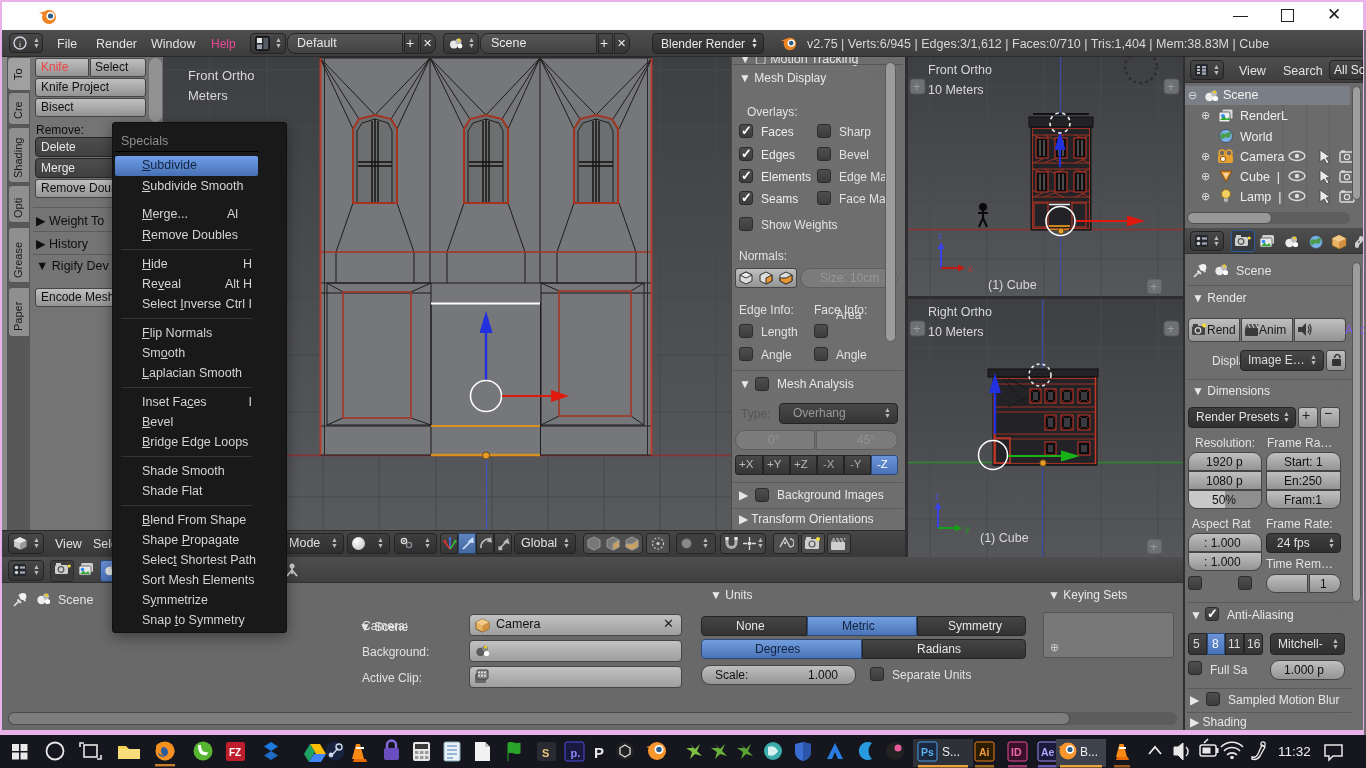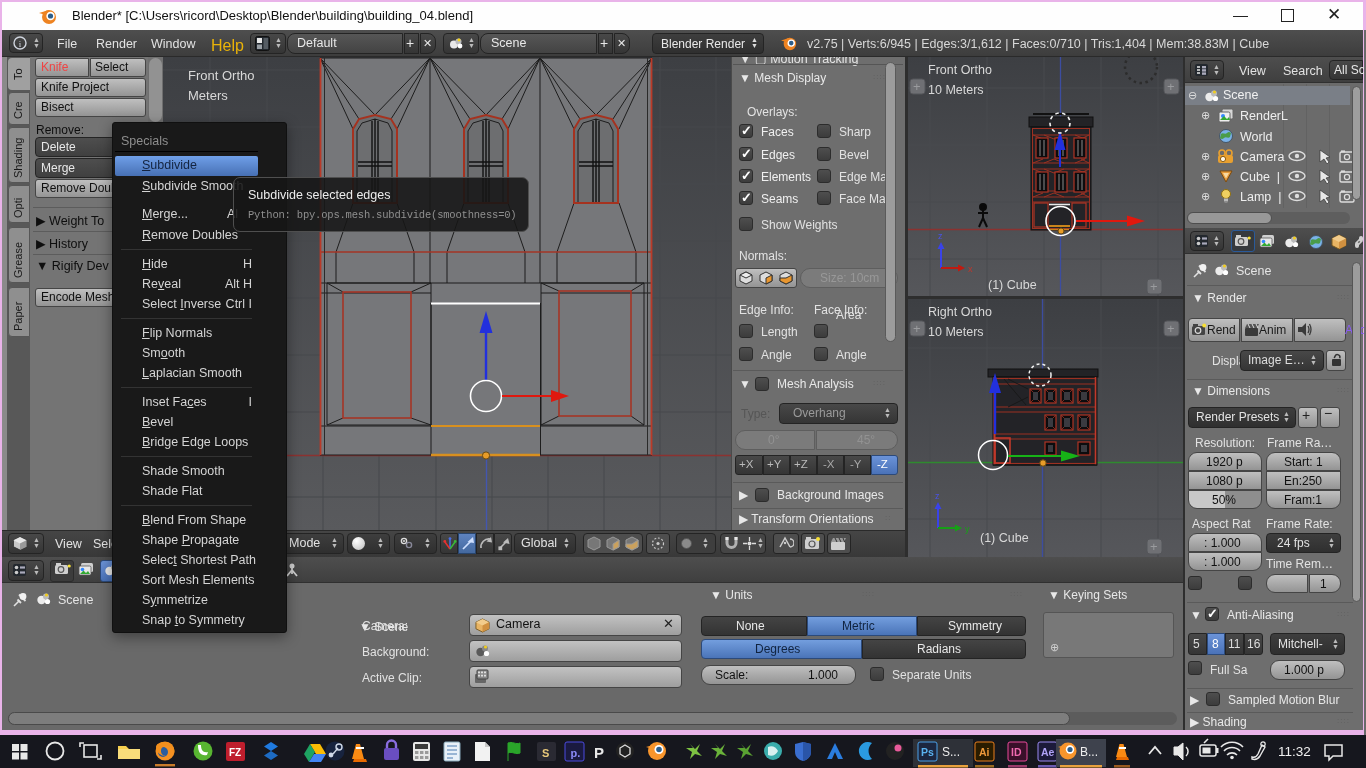--- a/index.html
+++ b/index.html
@@ -22,37 +22,36 @@
 
 <div class="abs" style="left:0;top:0;width:1366px;height:735px;background:#e9b3e9;"></div>
 
 <div class="abs" style="left:2px;top:2px;width:1361px;height:28px;background:#fefefe;"></div>
 <svg class="abs" style="left:38px;top:7px" width="20" height="18" viewBox="0 0 20 18">
   <circle cx="11" cy="10" r="7" fill="#ee8321"></circle>
   <circle cx="12.5" cy="9" r="4.2" fill="#fff"></circle>
   <circle cx="12.5" cy="9" r="2.6" fill="#2c5d8a"></circle>
   <path d="M1 6 L11 3 L8 8 Z" fill="#ee8321"></path>
 </svg>
-<div class="txt" style="left:72px;top:8px;color:#111;font-size:13px;">Blender* [C:\Users\ricord\Desktop\Blender\building\building_04.blend]</div>
 <div class="txt" style="left:1233px;top:6px;color:#222;font-size:15px;">—</div>
 <div class="abs" style="left:1281px;top:9px;width:13px;height:13px;border:1.5px solid #222;"></div>
 <div class="txt" style="left:1327px;top:4px;color:#222;font-size:17px;">✕</div>
 
 <div class="abs" style="left:2px;top:30px;width:1361px;height:27px;background:linear-gradient(#4e4e4e,#3d3d3d);border-bottom:1px solid #2a2a2a;"></div>
 <div id="infobar">
   <div class="dark" style="left:9px;top:33px;width:34px;height:20px;"></div>
   <svg class="abs" style="left:13px;top:36px" width="14" height="14" viewBox="0 0 14 14">
         <circle cx="7" cy="7" r="6" fill="none" stroke="#cfd4dd" stroke-width="1.4"></circle>
         <text x="7" y="10.5" font-size="9" fill="#cfd4dd" text-anchor="middle" font-family="Liberation Serif">i</text>
       </svg>
   <div class="updn" style="left:33px;top:37px;">▲<br>▼</div>
   <div class="txt" style="left:57px;top:37px;color:#e2e2e2;font-size:12.5px;">File</div>
   <div class="txt" style="left:96px;top:37px;color:#e2e2e2;font-size:12.5px;">Render</div>
   <div class="txt" style="left:151px;top:37px;color:#e2e2e2;font-size:12.5px;">Window</div>
-  <div class="txt" style="left:211px;top:37px;color:#eab308;font-size:16px;">Help</div>
+  <div class="txt" style="left:211px;top:37px;color:#ec4899;font-size:12px;">Help</div>
 
   <div class="dark" style="left:250px;top:33px;width:36px;height:21px;"></div>
   <svg class="abs" style="left:255px;top:36px" width="15" height="15" viewBox="0 0 15 15">
         <rect x="0.5" y="0.5" width="14" height="14" rx="2" fill="#23282e" stroke="#111"></rect>
         <rect x="2" y="2" width="5" height="5" fill="#e8e8e8"></rect>
         <rect x="2" y="8.5" width="5" height="4.5" fill="#9aa0a6"></rect>
         <rect x="8.5" y="2" width="4.5" height="11" fill="#555c63"></rect>
       </svg>
   <div class="updn" style="left:275px;top:37px;">▲<br>▼</div>
   <div class="dark" style="left:287px;top:33px;width:116px;height:21px;border-radius:8px 0 0 8px;background:linear-gradient(#565656,#434343);"></div>
@@ -955,24 +954,20 @@
   <div class="txt" style="left:29px;top:361px;">Shade Flat</div>
   <div class="abs" style="left:8px;top:382px;width:131px;height:1px;background:#0a0a0a;border-bottom:1px solid #333;"></div>
   <div class="txt" style="left:29px;top:390px;"><u>B</u>lend From Shape</div>
   <div class="txt" style="left:29px;top:410px;">Shape <u>P</u>ropagate</div>
   <div class="txt" style="left:29px;top:430px;">Selec<u>t</u> Shortest Path</div>
   <div class="txt" style="left:29px;top:450px;">Sort Mesh Elements</div>
   <div class="txt" style="left:29px;top:470px;">S<u>y</u>mmetrize</div>
   <div class="txt" style="left:29px;top:490px;">Snap <u>t</u>o Symmetry</div>
 </div>
 
-<div id="tooltip" style="position:absolute;z-index:11;left:233px;top:177px;width:296px;height:55px;background:rgba(22,22,22,0.88);border:1px solid #4f4f4f;border-radius:7px;">
-  <div class="txt" style="left:14px;top:10px;color:#ececec;font-size:12.5px;">Subdivide selected edges</div>
-  <div class="txt" style="left:14px;top:31px;color:#8f8f8f;font-size:10.5px;font-family:'Liberation Mono',monospace;letter-spacing:-0.2px;">Python: bpy.ops.mesh.subdivide(smoothness=0)</div>
-</div>
 
 <div class="abs" style="left:1364px;top:30px;width:2px;height:705px;background:#6a6a6a;"></div>
 
 <div class="abs" style="left:0;top:735px;width:1366px;height:33px;background:#16171e;"></div>
 <div id="taskbar">
   <svg class="abs" style="left:0;top:735px" width="1366" height="33" viewBox="0 0 1366 33">
 
     <g fill="#e8e8e8">
           <rect x="12" y="9" width="7" height="7"></rect>
           <rect x="20.5" y="9" width="7" height="7"></rect>

